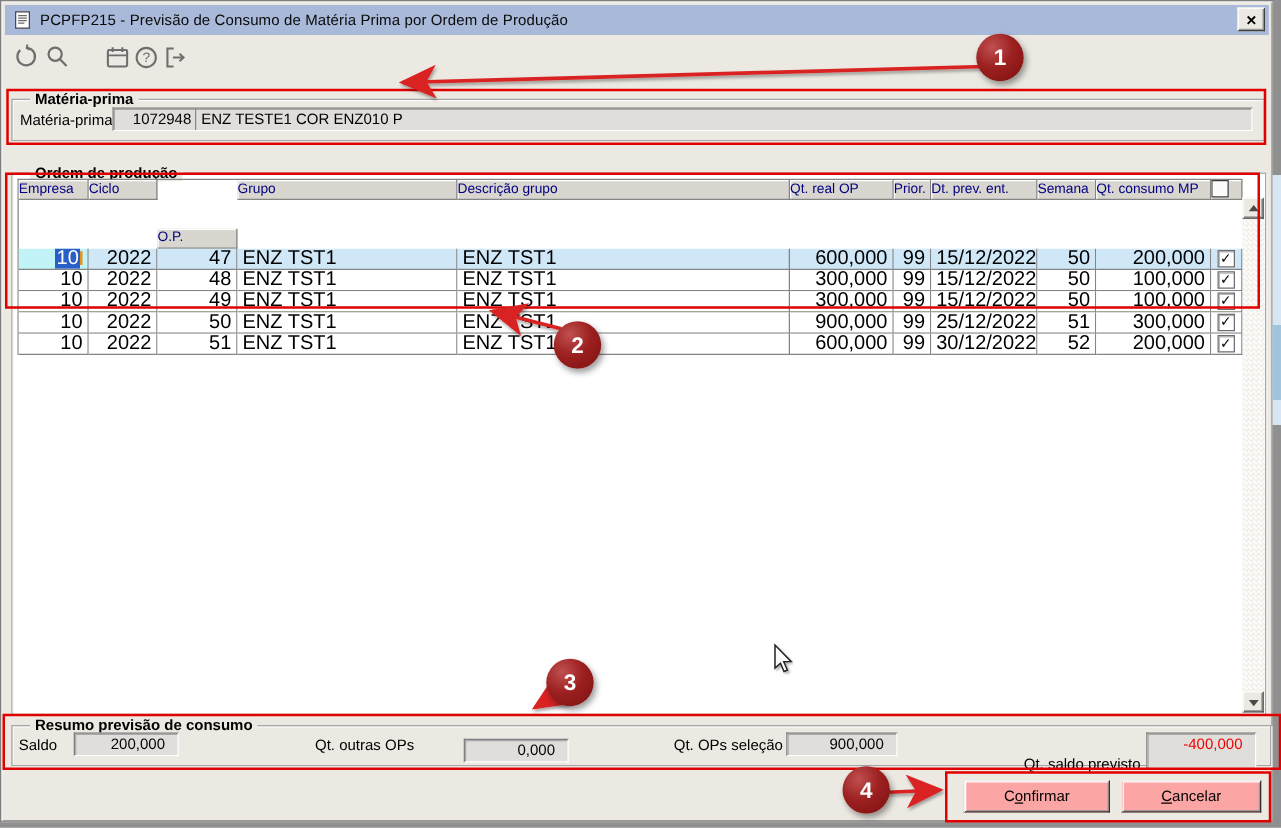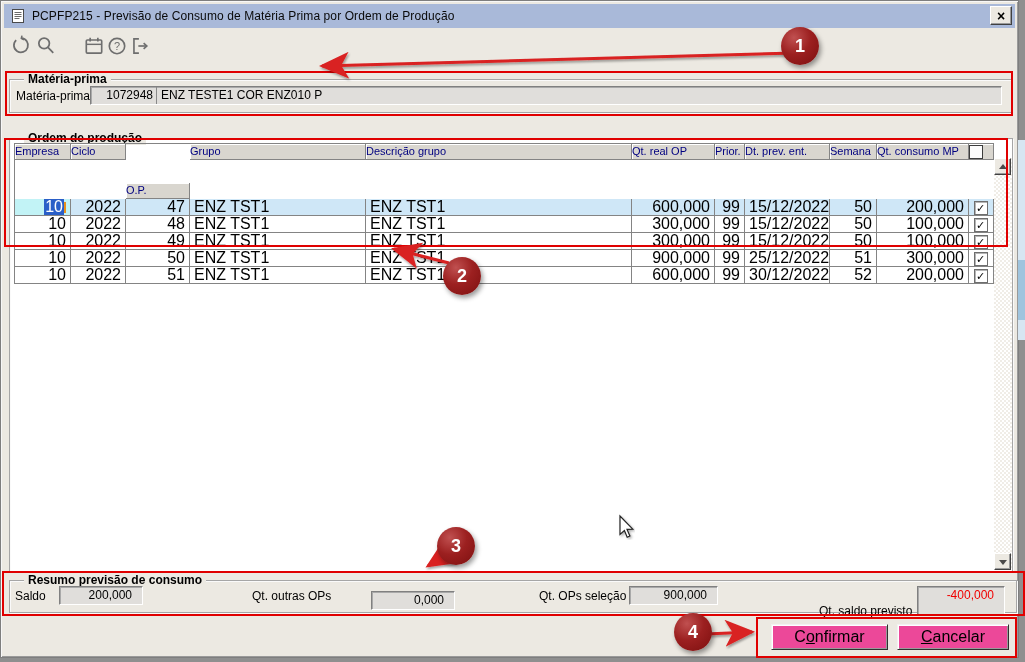--- a/index.html
+++ b/index.html
@@ -46,22 +46,22 @@
     box-shadow:inset 1px 1px 0 #b5b5b5;position:relative;vertical-align:middle;}
   .cbx.checked::after{content:"\2713";position:absolute;left:1px;top:-2px;font-size:11px;font-weight:bold;color:#000;}
   .cell.ccenter{text-align:center;padding:0;}
   
   .vscroll{position:absolute;width:18px;background:repeating-conic-gradient(#ffffff 0% 25%, #f0ede7 0% 50%) 0 0/4px 4px;}
   .sb-btn{position:absolute;left:0;width:17px;height:17px;background:#ece9e2;border:1px solid;
     border-color:#ffffff #404040 #404040 #ffffff;box-shadow:inset -1px -1px 0 #9a9a9a;box-sizing:border-box;}
   .tri-up{position:absolute;left:4px;top:5px;width:0;height:0;border-left:4px solid transparent;border-right:4px solid transparent;border-bottom:5px solid #4a4a4a;}
   .tri-down{position:absolute;left:4px;top:6px;width:0;height:0;border-left:4px solid transparent;border-right:4px solid transparent;border-top:5px solid #4a4a4a;}
   
-  .pbtn{position:absolute;height:26px;background:#ec4899;border:1px solid;border-color:#f2f2f2 #303030 #303030 #f2f2f2;
-    box-shadow:inset 1px 1px 0 #fff, inset -1px -1px 0 #9a9a9a;font-size:16px;color:#000;text-align:center;padding:0;}
+  .pbtn{position:absolute;height:26px;background:#fca5a5;border:1px solid;border-color:#f2f2f2 #303030 #303030 #f2f2f2;
+    box-shadow:inset 1px 1px 0 #fff, inset -1px -1px 0 #9a9a9a;font-size:12px;color:#000;text-align:center;padding:0;}
   
   .redrect{position:absolute;border:2px solid #e00000;pointer-events:none;}
   .anno-circle{position:absolute;width:38px;height:38px;border-radius:50%;
     background:radial-gradient(circle at 34% 28%, #c05050 0%, #9c2020 45%, #7c0f0f 100%);
     color:#fff;font-size:18px;font-weight:bold;display:flex;align-items:center;justify-content:center;
     box-shadow:2px 3px 5px rgba(0,0,0,.4);pointer-events:none;}
   .overlay{position:absolute;left:0;top:0;pointer-events:none;}
   .bg-sliver{position:absolute;}
 </style>
 </head>

